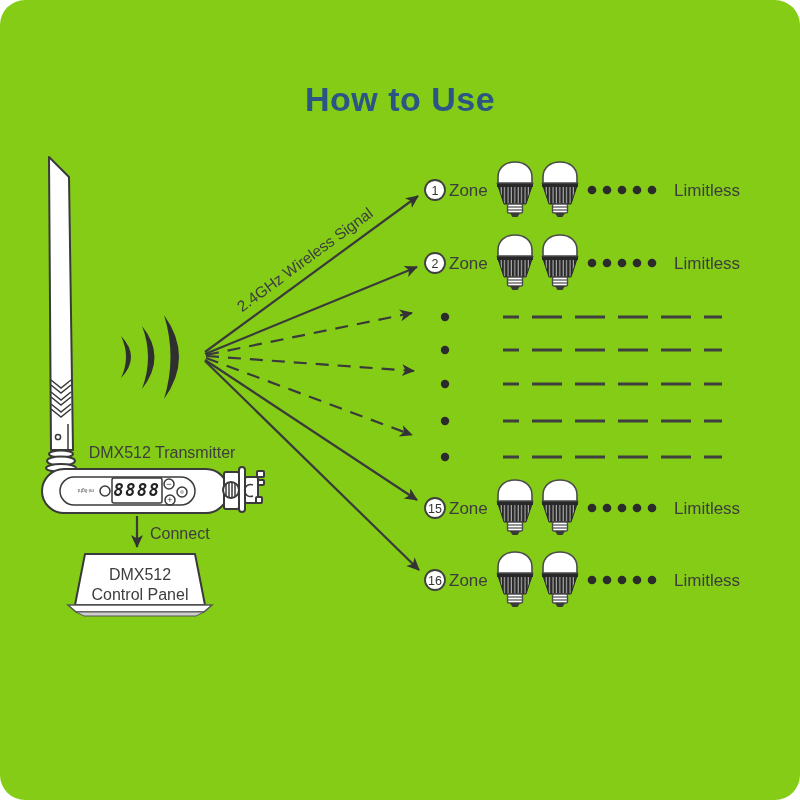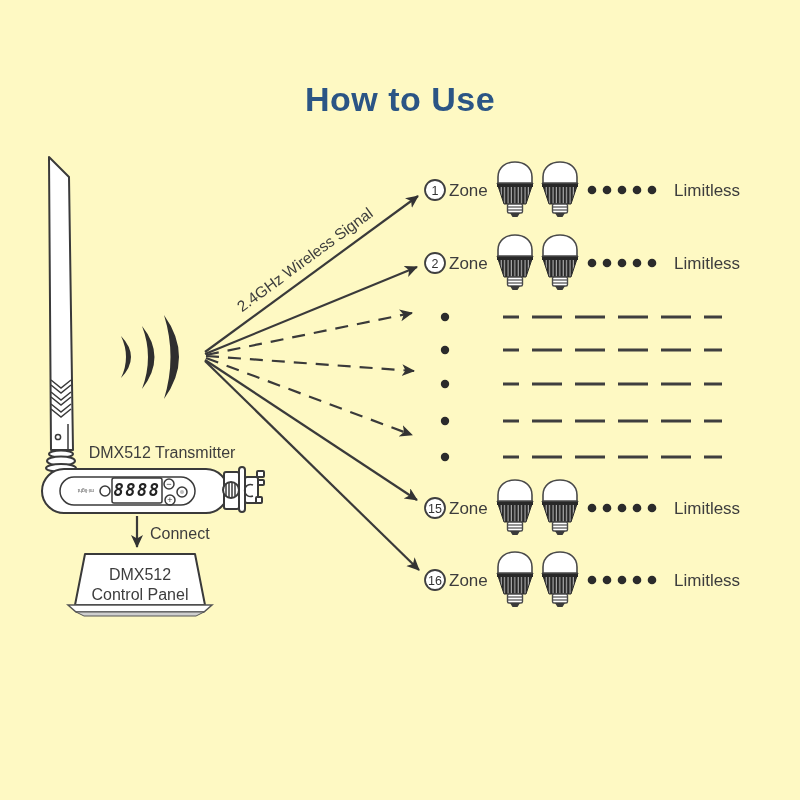--- a/index.html
+++ b/index.html
@@ -1,17 +1,17 @@
 <!DOCTYPE html>
 <html><head>
 <meta charset="utf-8">
 <style>
   html,body{margin:0;padding:0;background:#ffffff;}
-  .stage{position:relative;width:800px;height:800px;background:#fef9c3;overflow:hidden;
-         font-family:"Liberation Sans",sans-serif;}
+  .stage{position:relative;width:800px;height:800px;background:#84cc16;overflow:hidden;
+         font-family:"Liberation Sans",sans-serif;border-radius:25px;}
   .page-title{position:absolute;top:80px;left:0;width:100%;margin:0;text-align:center;
               font-size:34px;font-weight:bold;color:#2b5585;letter-spacing:.5px;}
   svg{position:absolute;top:0;left:0;}
   svg text{font-family:"Liberation Sans",sans-serif;fill:#3d3d3d;}
   .zone-lbl{font-size:17px;}
   .badge{fill:#fff;stroke:#3f3f3f;stroke-width:1.8;}
   .badge-num{font-size:12.5px;text-anchor:middle;fill:#333;}
   .lbl{font-size:16px;}
   .sig-lbl{font-size:15.5px;}
   .seg{font-family:"DejaVu Sans Mono",monospace;font-weight:bold;font-style:italic;

